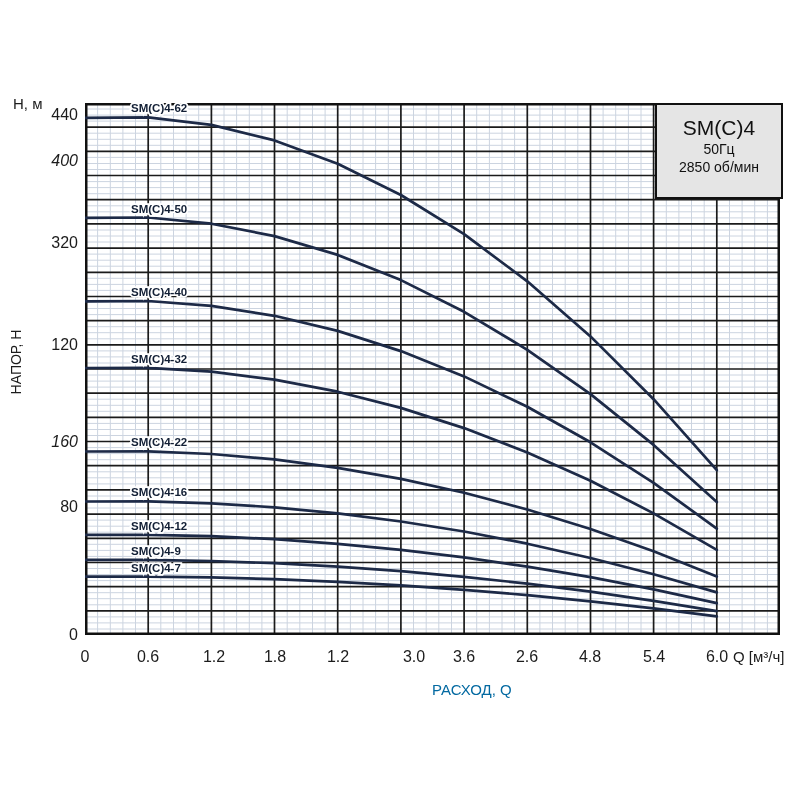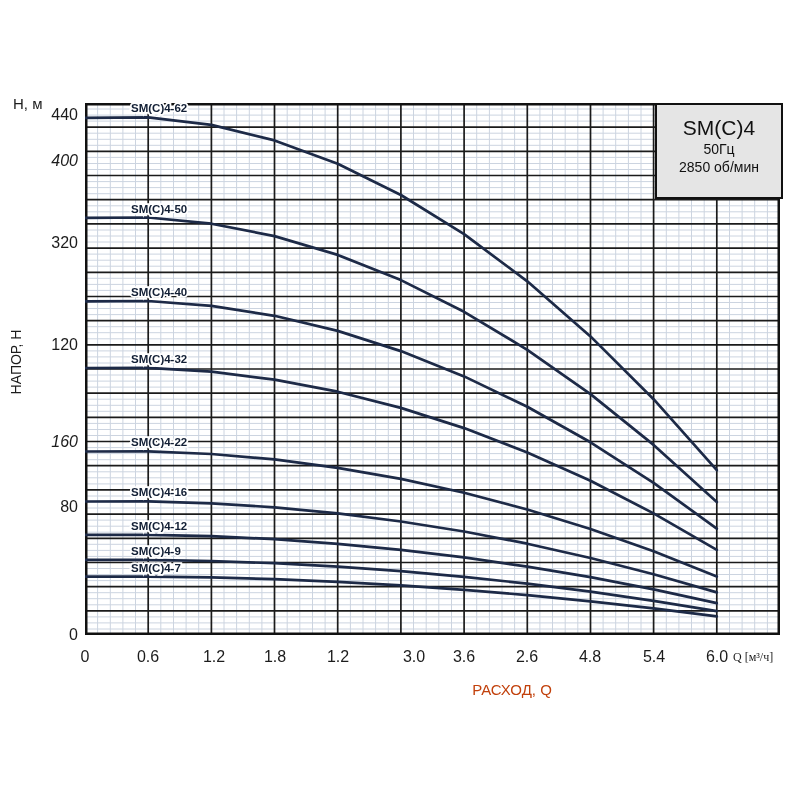--- a/index.html
+++ b/index.html
@@ -2,22 +2,22 @@
 <html><head>
 <meta charset="utf-8">
 <style>
   html,body{margin:0;padding:0;background:#ffffff;}
   #figure{position:relative;width:800px;height:800px;background:#ffffff;overflow:hidden;
           font-family:"Liberation Sans",sans-serif;color:#1c1c1c;}
   #plot-svg{position:absolute;left:85px;top:103px;}
   .ylab{position:absolute;left:30px;width:48px;text-align:right;font-size:16px;line-height:18px;color:#1c1c1c;}
   .xlab{position:absolute;top:648px;width:44px;text-align:center;font-size:16px;line-height:18px;color:#1c1c1c;}
   #y-unit{position:absolute;left:13px;top:95px;font-size:15px;color:#1c1c1c;}
-  #x-unit{position:absolute;left:733px;top:648px;font-size:12px;line-height:18px;color:#1c1c1c;white-space:nowrap;font-family:Liberation Serif, serif;}
-  #x-title{position:absolute;left:432px;top:681px;width:160px;text-align:center;font-size:15px;color:#c2410c;}
+  #x-unit{position:absolute;left:733px;top:648px;font-size:15px;line-height:18px;color:#1c1c1c;white-space:nowrap;}
+  #x-title{position:absolute;left:432px;top:681px;width:160px;text-align:left;font-size:15px;color:#0369a1;}
   #y-title{position:absolute;left:16px;top:362px;transform:translate(-50%,-50%) rotate(-90deg);
            white-space:nowrap;font-size:14px;color:#1c1c1c;}
   #legend{position:absolute;left:655px;top:103px;width:124px;height:92px;background:#e5e5e5;
           border:2px solid #111111;text-align:center;z-index:5;}
   #legend .t{font-size:21px;margin-top:11px;color:#111111;}
   #legend .s{font-size:14px;line-height:1.3;color:#111111;}
 </style>
 </head>
 <body>
 

